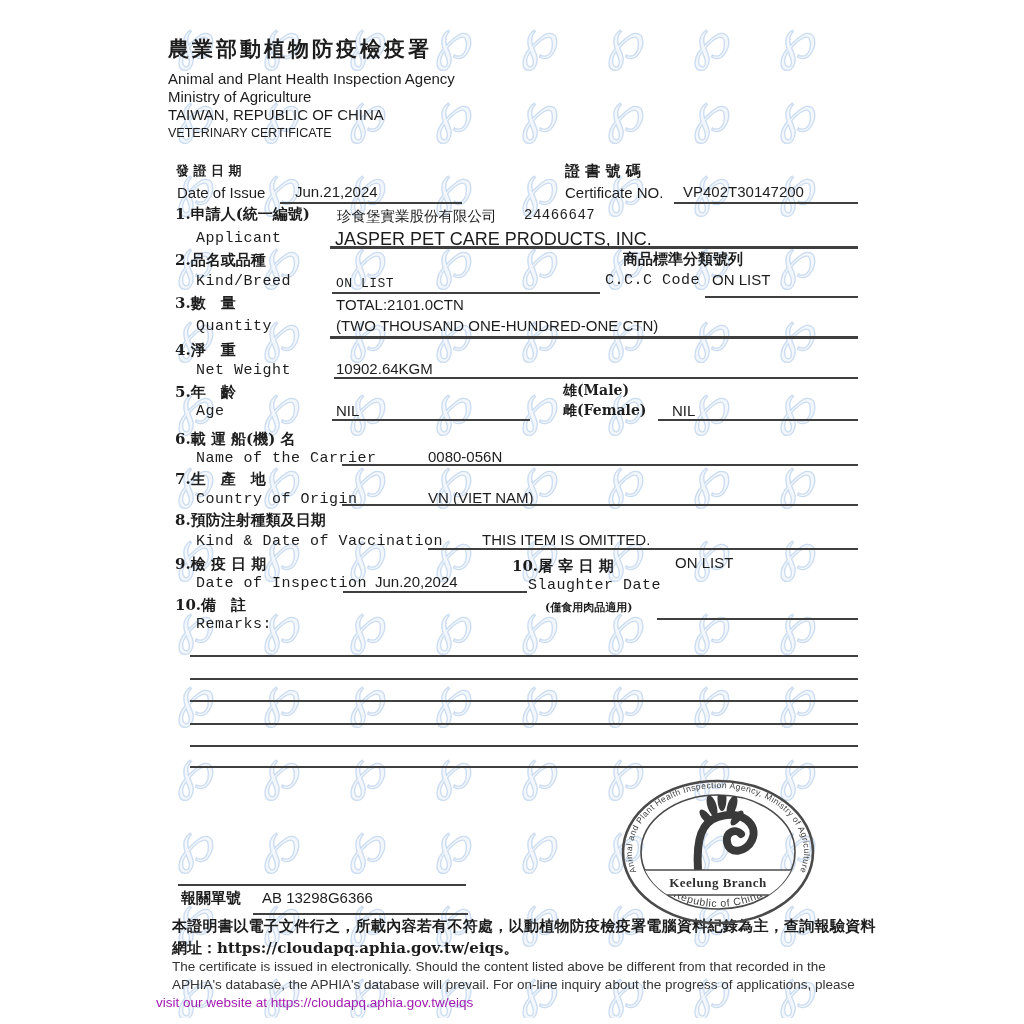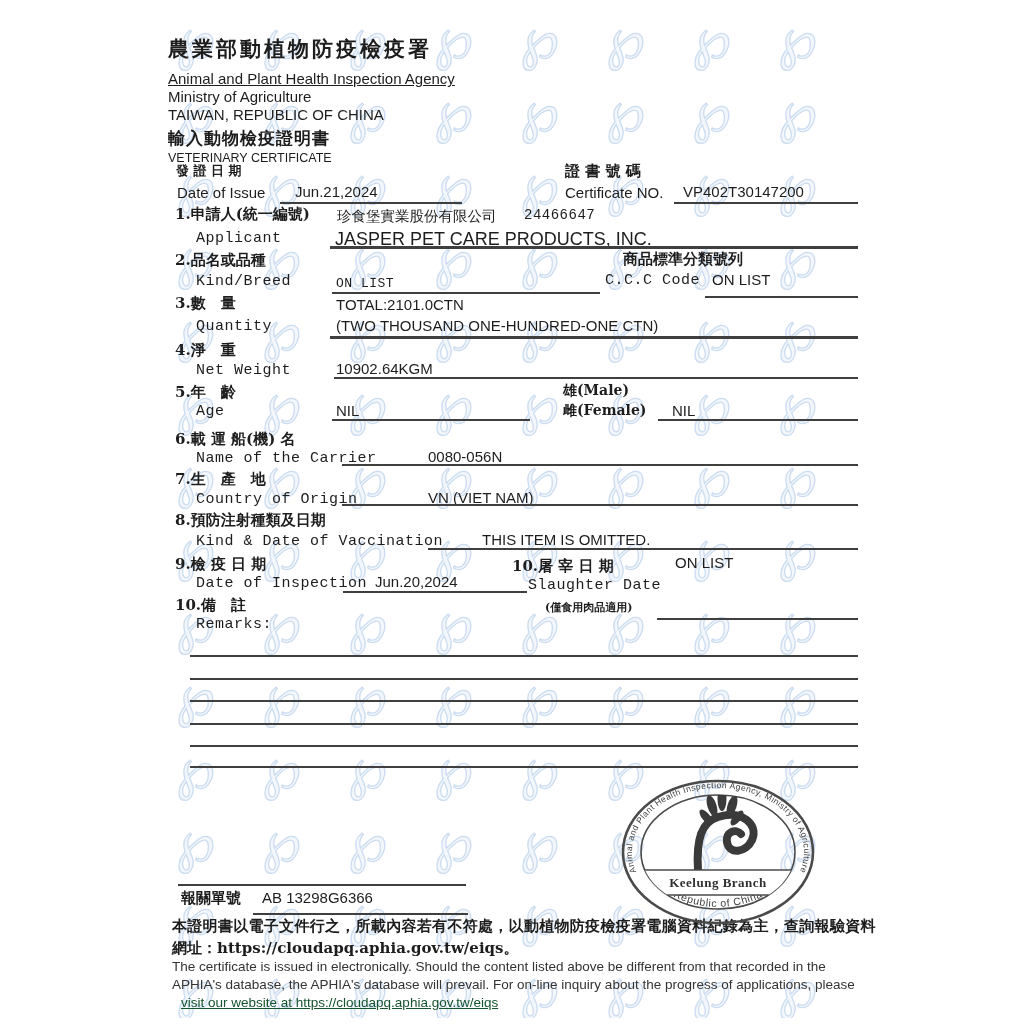--- a/index.html
+++ b/index.html
@@ -28,24 +28,23 @@
     <defs>
       <pattern id="wmpat" width="86" height="73" patternUnits="userSpaceOnUse">
         <text x="8" y="54" font-size="56" font-family="DejaVu Sans, sans-serif" fill="#f1f6fc" stroke="#c2d6ee" stroke-width="1.3">℘</text>
       </pattern>
     </defs>
     <rect width="692" height="1014" fill="url(#wmpat)" opacity="0.85"></rect>
   </svg>
 
   <div class="hdr z1">
     <div class="zh" style="font-size:21px;letter-spacing:3px;">農業部動植物防疫檢疫署</div>
-    <div class="val" style="font-size:15px;margin-top:9px;text-decoration:underline;">Animal and Plant Health Inspection Agency</div>
+    <div class="val" style="font-size:15px;margin-top:9px;">Animal and Plant Health Inspection Agency</div>
     <div class="val" style="font-size:15px;">Ministry of Agriculture</div>
     <div class="val" style="font-size:15px;">TAIWAN, REPUBLIC OF CHINA</div>
-    <div class="zh" style="font-size:17px;margin-top:4px;letter-spacing:1px;">輸入動物檢疫證明書</div>
     <div class="val" style="font-size:12.5px;margin-top:2px;">VETERINARY CERTIFICATE</div>
   </div>
 
   <span class="abs zh z1" style="left:176px;top:162px;font-size:13px;">發 證 日 期</span>
   <span class="abs zh z1" style="left:565px;top:162px;font-size:15px;">證 書 號 碼</span>
   <span class="abs val z1" style="left:177px;top:184px;font-size:15px;">Date of Issue</span>
   <span class="abs val z1" style="left:295px;top:183px;font-size:15px;">Jun.21,2024</span>
   <span class="abs val z1" style="left:565px;top:184px;font-size:15px;">Certificate NO.</span>
   <span class="abs val z1" style="left:683px;top:183px;font-size:15px;">VP402T30147200</span>
   <div class="rule z1" style="left:280px;top:202px;width:182px;"></div>
@@ -153,15 +152,15 @@
 
   <div class="rule rule-thin z1" style="left:178px;top:884px;width:288px;"></div>
   <span class="abs zh z1" style="left:181px;top:889px;font-size:15px;">報關單號</span>
   <span class="abs val z1" style="left:262px;top:889px;font-size:15px;">AB 13298G6366</span>
   <div class="rule z1" style="left:253px;top:913px;width:215px;"></div>
 
   <div class="abs zh z1" style="left:172px;top:917px;width:690px;font-size:15px;letter-spacing:.3px;">本證明書以電子文件行之，所載內容若有不符處，以動植物防疫檢疫署電腦資料紀錄為主，查詢報驗資料</div>
   <div class="abs zh z1" style="left:172px;top:939px;font-size:15px;">網址：https://cloudapq.aphia.gov.tw/eiqs。</div>
   <div class="abs val z1" style="left:172px;top:959px;font-size:13.5px;color:#333;">The certificate is issued in electronically. Should the content listed above be different from that recorded in the</div>
   <div class="abs val z1" style="left:172px;top:977px;font-size:13.5px;color:#333;">APHIA's database, the APHIA's database will prevail. For on-line inquiry about the progress of applications, please</div>
-  <div class="abs val z1" style="left:181px;top:995px;font-size:13.5px;color:#14532d;text-decoration:underline;">visit our website at https://cloudapq.aphia.gov.tw/eiqs</div>
+  <div class="abs val z1" style="left:156px;top:995px;font-size:13.5px;color:#a21caf;">visit our website at https://cloudapq.aphia.gov.tw/eiqs</div>
 
 </div>
 
 </body></html>

